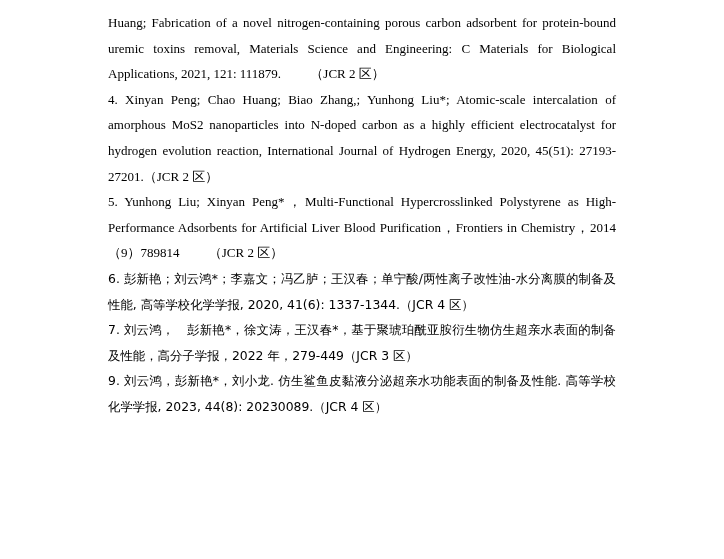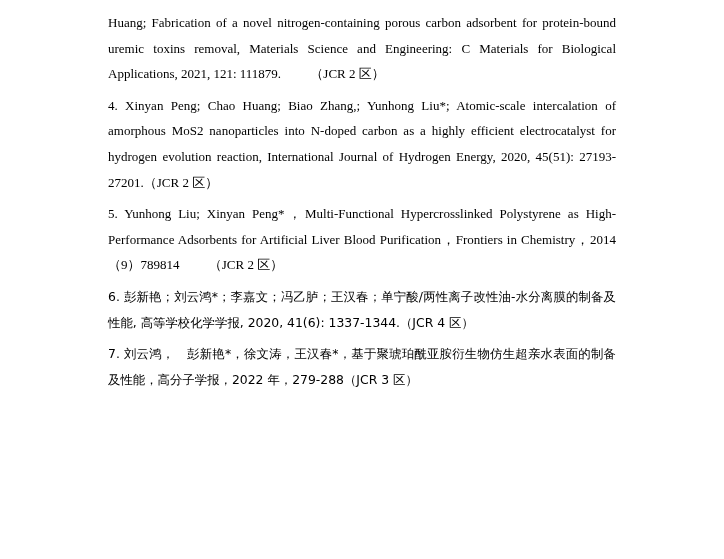--- a/index.html
+++ b/index.html
@@ -29,31 +29,32 @@
     margin: 0 0 0 0;
     font-size: 13.0px;
     line-height: 25.6px;
     text-align: justify;
     text-justify: inter-ideograph;
     letter-spacing: 0;
     word-spacing: 0;
     font-family: Liberation Serif, serif;
   }
   .para + .para {
-    margin-top: 6px;
+    margin-top: 0;
   }
   .cjk {
     font-family: "DejaVu Sans", "Liberation Sans", sans-serif;
     font-size: 12.4px;
   }
 </style>
 </head>
 <body>
 
 <div class="page">
   <div class="doc-body">
     <p class="para">Huang; Fabrication of a novel nitrogen-containing porous carbon adsorbent for protein-bound uremic toxins removal, Materials Science and Engineering: C Materials for Biological Applications, 2021, 121: 111879. 　　（JCR 2 区）</p>
     <p class="para">4. Xinyan Peng; Chao Huang; Biao Zhang,; Yunhong Liu*; Atomic-scale intercalation of amorphous MoS2 nanoparticles into N-doped carbon as a highly efficient electrocatalyst for hydrogen evolution reaction, International Journal of Hydrogen Energy, 2020, 45(51): 27193-27201.（JCR 2 区）</p>
     <p class="para">5. Yunhong Liu; Xinyan Peng*，Multi-Functional Hypercrosslinked Polystyrene as High-Performance Adsorbents for Artificial Liver Blood Purification，Frontiers in Chemistry，2014（9）789814 　　（JCR 2 区）</p>
     <p class="para cjk">6. 彭新艳；刘云鸿*；李嘉文；冯乙胪；王汉春；单宁酸/两性离子改性油-水分离膜的制备及性能, 高等学校化学学报, 2020, 41(6): 1337-1344.（JCR 4 区）</p>
-    <p class="para cjk">7. 刘云鸿，　彭新艳*，徐文涛，王汉春*，基于聚琥珀酰亚胺衍生物仿生超亲水表面的制备及性能，高分子学报，2022 年，279-288（JCR 3 区）</p>
+    <p class="para cjk">7. 刘云鸿，　彭新艳*，徐文涛，王汉春*，基于聚琥珀酰亚胺衍生物仿生超亲水表面的制备及性能，高分子学报，2022 年，279-449（JCR 3 区）</p>
+    <p class="para cjk">9. 刘云鸿，彭新艳*，刘小龙. 仿生鲨鱼皮黏液分泌超亲水功能表面的制备及性能. 高等学校化学学报, 2023, 44(8): 20230089.（JCR 4 区）</p>
   </div>
 </div>
 
 </body></html>

